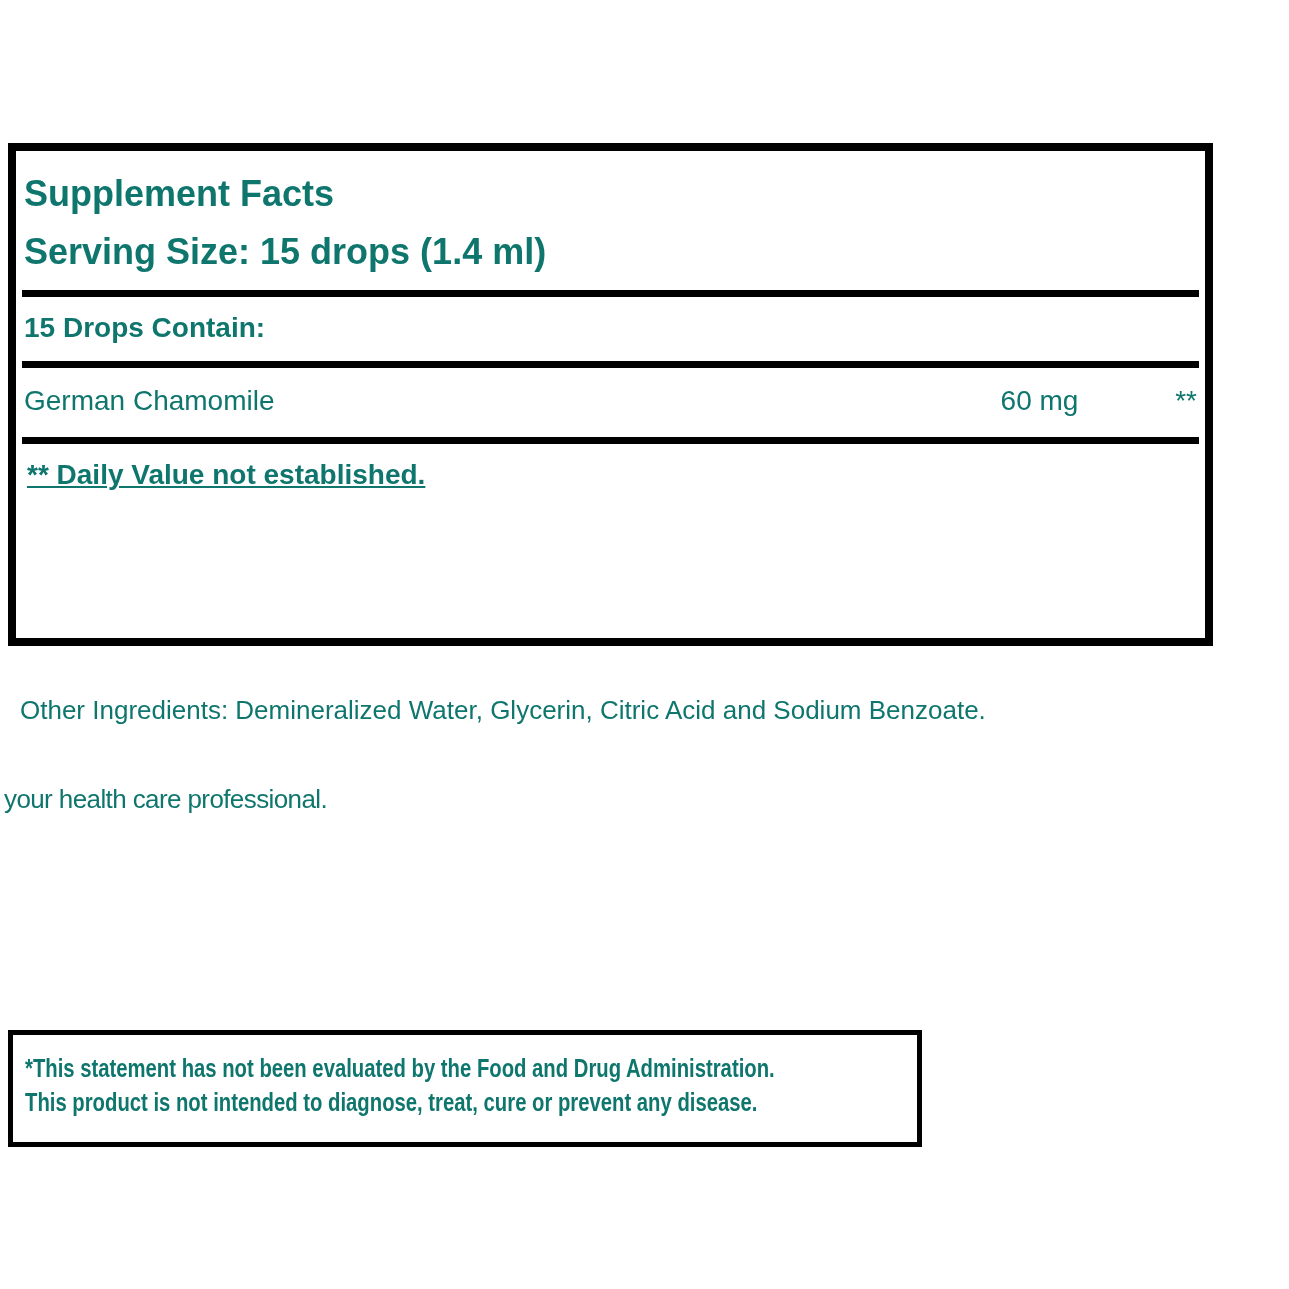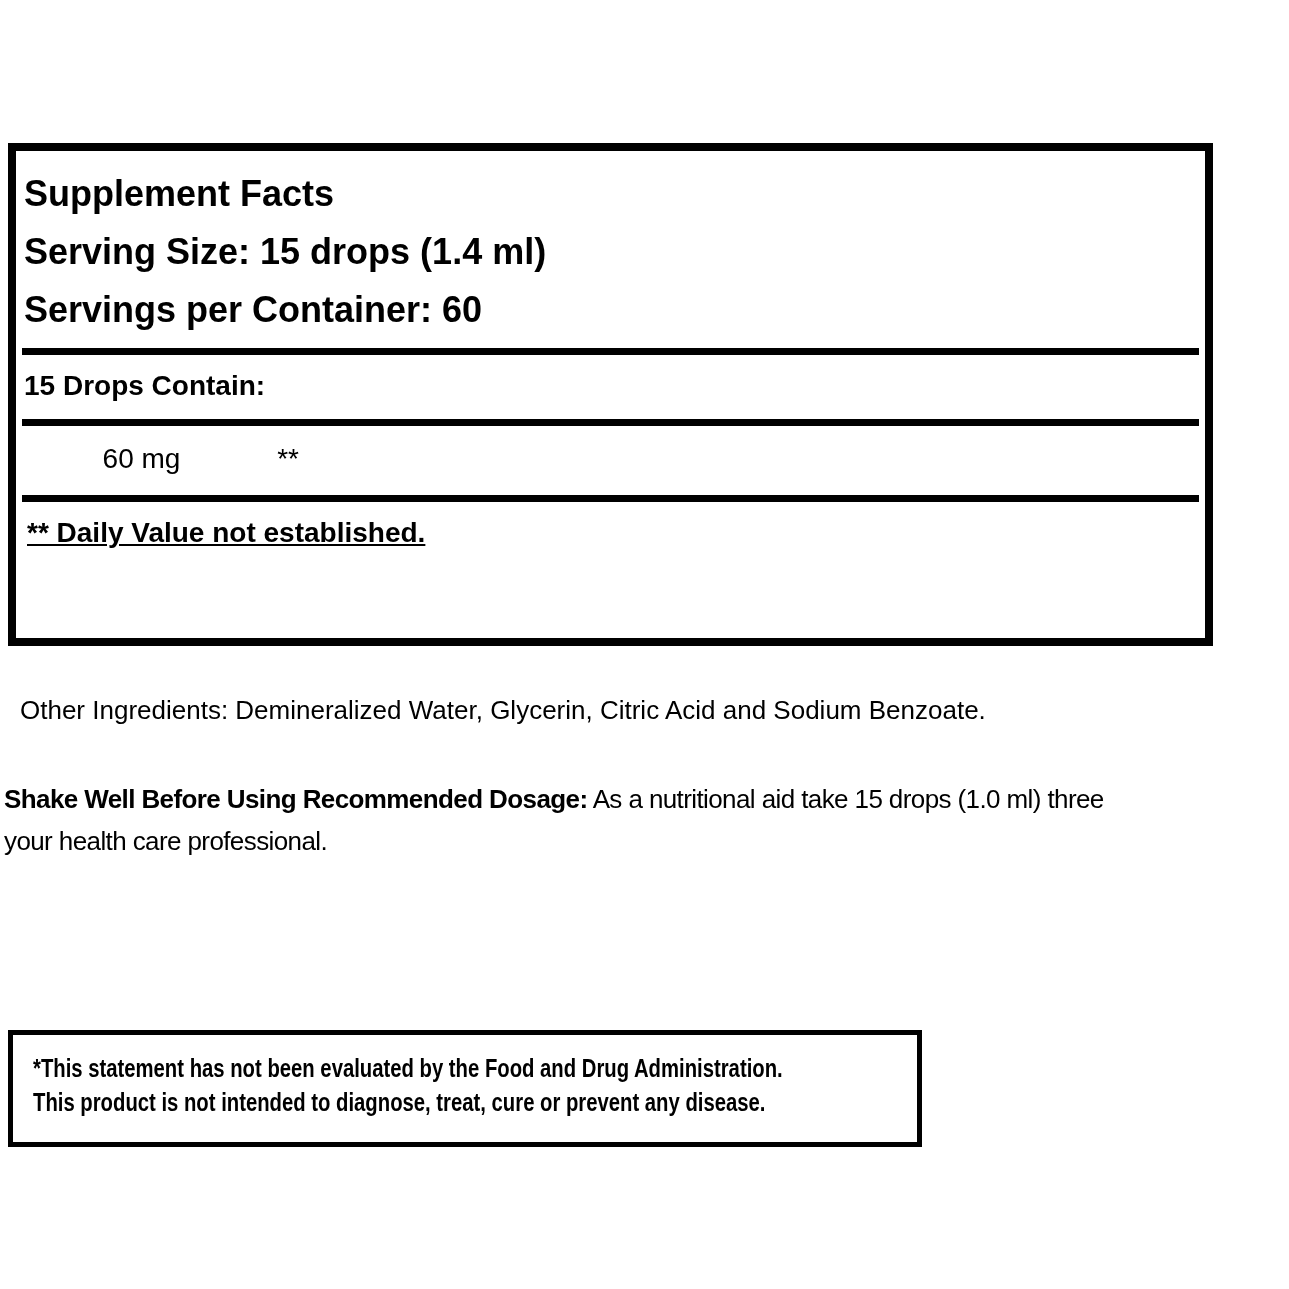--- a/index.html
+++ b/index.html
@@ -5,21 +5,21 @@
   html, body {
     margin: 0;
     padding: 0;
     background: #ffffff;
   }
   .page {
     position: relative;
     width: 1289px;
     height: 1289px;
     background: #ffffff;
-    color: #000000;
+    color: #0f766e;
     font-family: "Liberation Sans", sans-serif;
     overflow: hidden;
   }
 
   
   .sf-panel {
     position: absolute;
     left: 8px;
     top: 143px;
     width: 1205px;
@@ -107,21 +107,21 @@
 
   
   .disclaimer-box {
     position: absolute;
     left: 8px;
     top: 1030px;
     width: 914px;
     height: 117px;
     border: 5px solid #000000;
     box-sizing: border-box;
-    padding: 16px 0 0 20px;
+    padding: 16px 0 0 12px;
     background: #ffffff;
   }
   .disclaimer-line {
     display: block;
     font-size: 26px;
     font-weight: bold;
     line-height: 34px;
     white-space: nowrap;
     transform: scaleX(0.78);
     transform-origin: left center;
@@ -131,46 +131,45 @@
 <body>
 
 <div class="page">
 
   <div class="sf-panel">
     <div class="sf-inner">
 
       <div class="sf-header">
         <div>Supplement Facts</div>
         <div>Serving Size: 15 drops (1.4 ml)</div>
-        <div>Servings per Container: 60</div>
       </div>
 
       <div class="sf-rule rule-1"></div>
 
       <div class="contains-row">15 Drops Contain:</div>
 
       <div class="sf-rule rule-2"></div>
 
       <div class="ingredient-row">
+        <span class="ing-name">German Chamomile</span>
         <span class="ing-amount">60 mg</span>
         <span class="ing-dv">**</span>
       </div>
 
 
       <div class="sf-rule rule-3"></div>
 
       <div class="footnote-row">** Daily Value not established.</div>
 
     </div>
   </div>
 
   <div class="other-ingredients">Other Ingredients: Demineralized Water, Glycerin, Citric Acid and Sodium Benzoate.</div>
 
   <div class="dosage">
-    <div class="dosage-line"><span class="bold-lead">Shake Well Before Using Recommended Dosage:</span><span> As a nutritional aid take 15 drops (1.0 ml) three</span></div>
     <div class="dosage-line">your health care professional.</div>
   </div>
 
   <div class="disclaimer-box">
     <span class="disclaimer-line">*This statement has not been evaluated by the Food and Drug Administration.</span>
     <span class="disclaimer-line">This product is not intended to diagnose, treat, cure or prevent any disease.</span>
   </div>
 
 </div>
 

